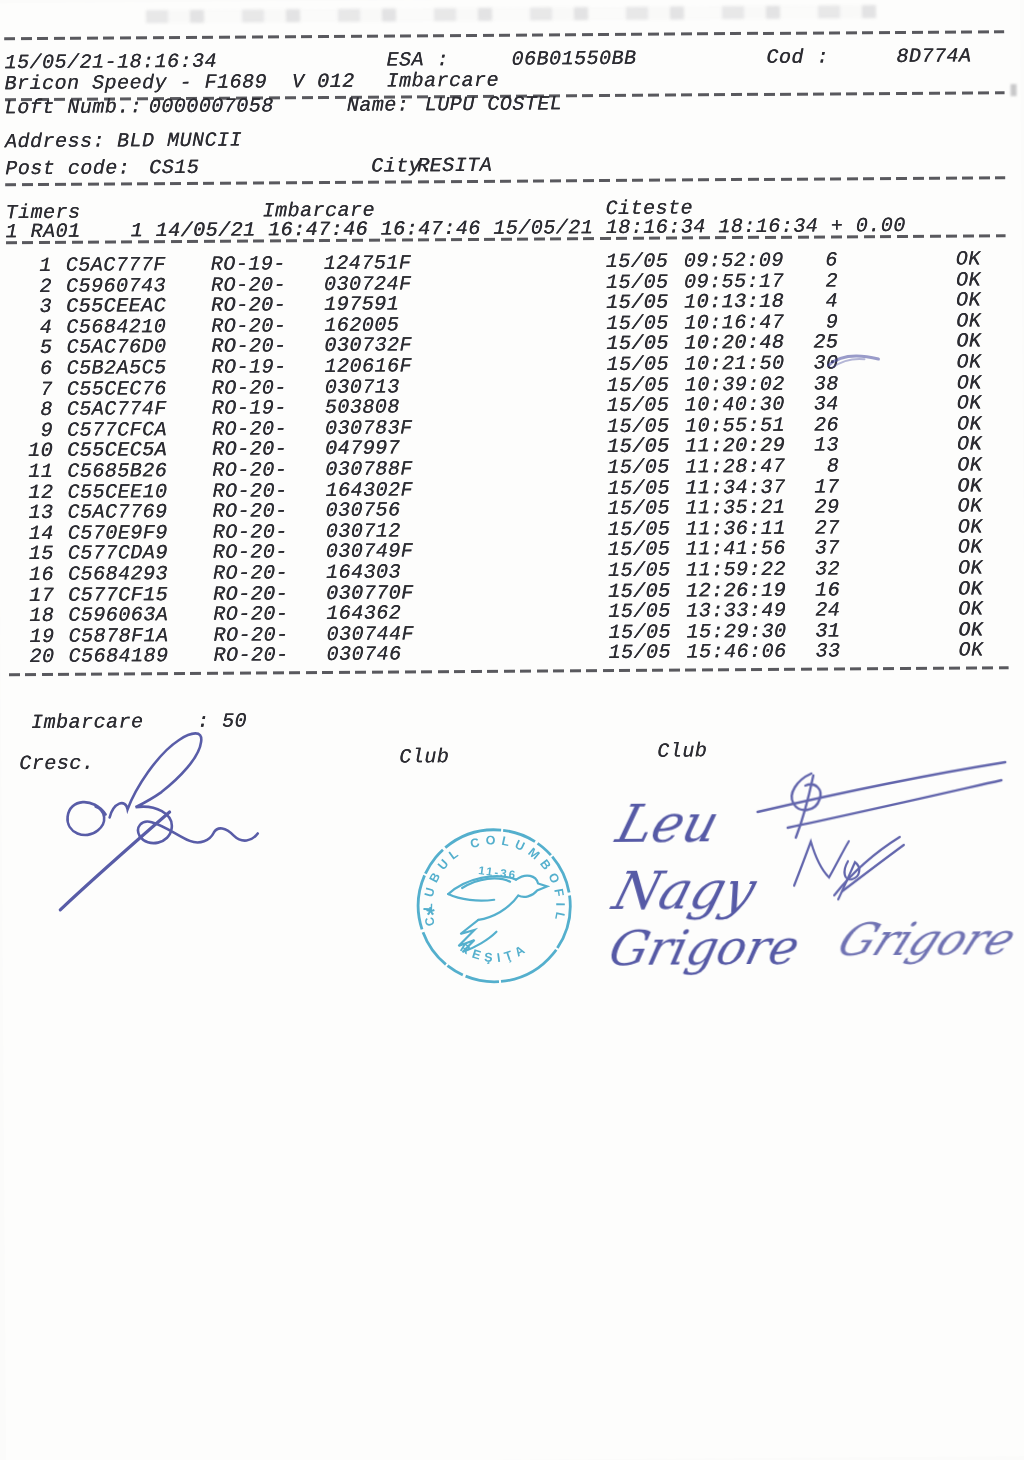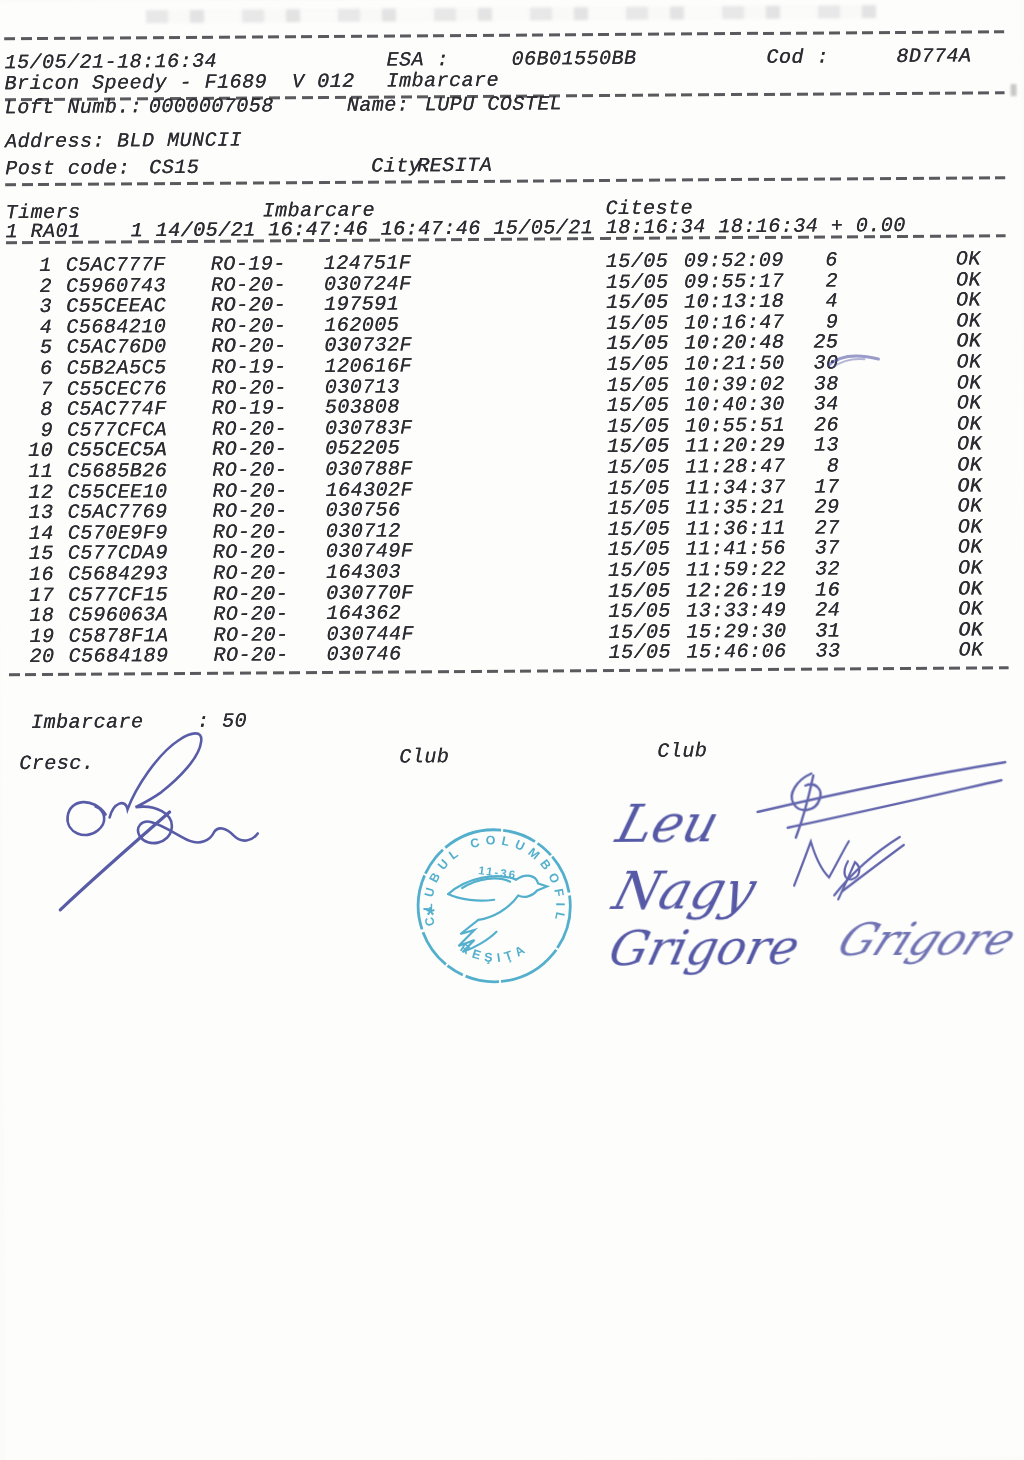--- a/index.html
+++ b/index.html
@@ -175,21 +175,21 @@
       <span class="date">15/05</span>
       <span class="time">10:55:51</span>
       <span class="ant">26</span>
       <span class="status">OK</span>
     </div>
 
     <div class="trow">
       <span class="pos">10</span>
       <span class="ring">C55CEC5A</span>
       <span class="series">RO-20-</span>
-      <span class="number">052205</span>
+      <span class="number">047997</span>
       <span class="date">15/05</span>
       <span class="time">11:20:29</span>
       <span class="ant">13</span>
       <span class="status">OK</span>
     </div>
 
     <div class="trow">
       <span class="pos">11</span>
       <span class="ring">C5685B26</span>
       <span class="series">RO-20-</span>

